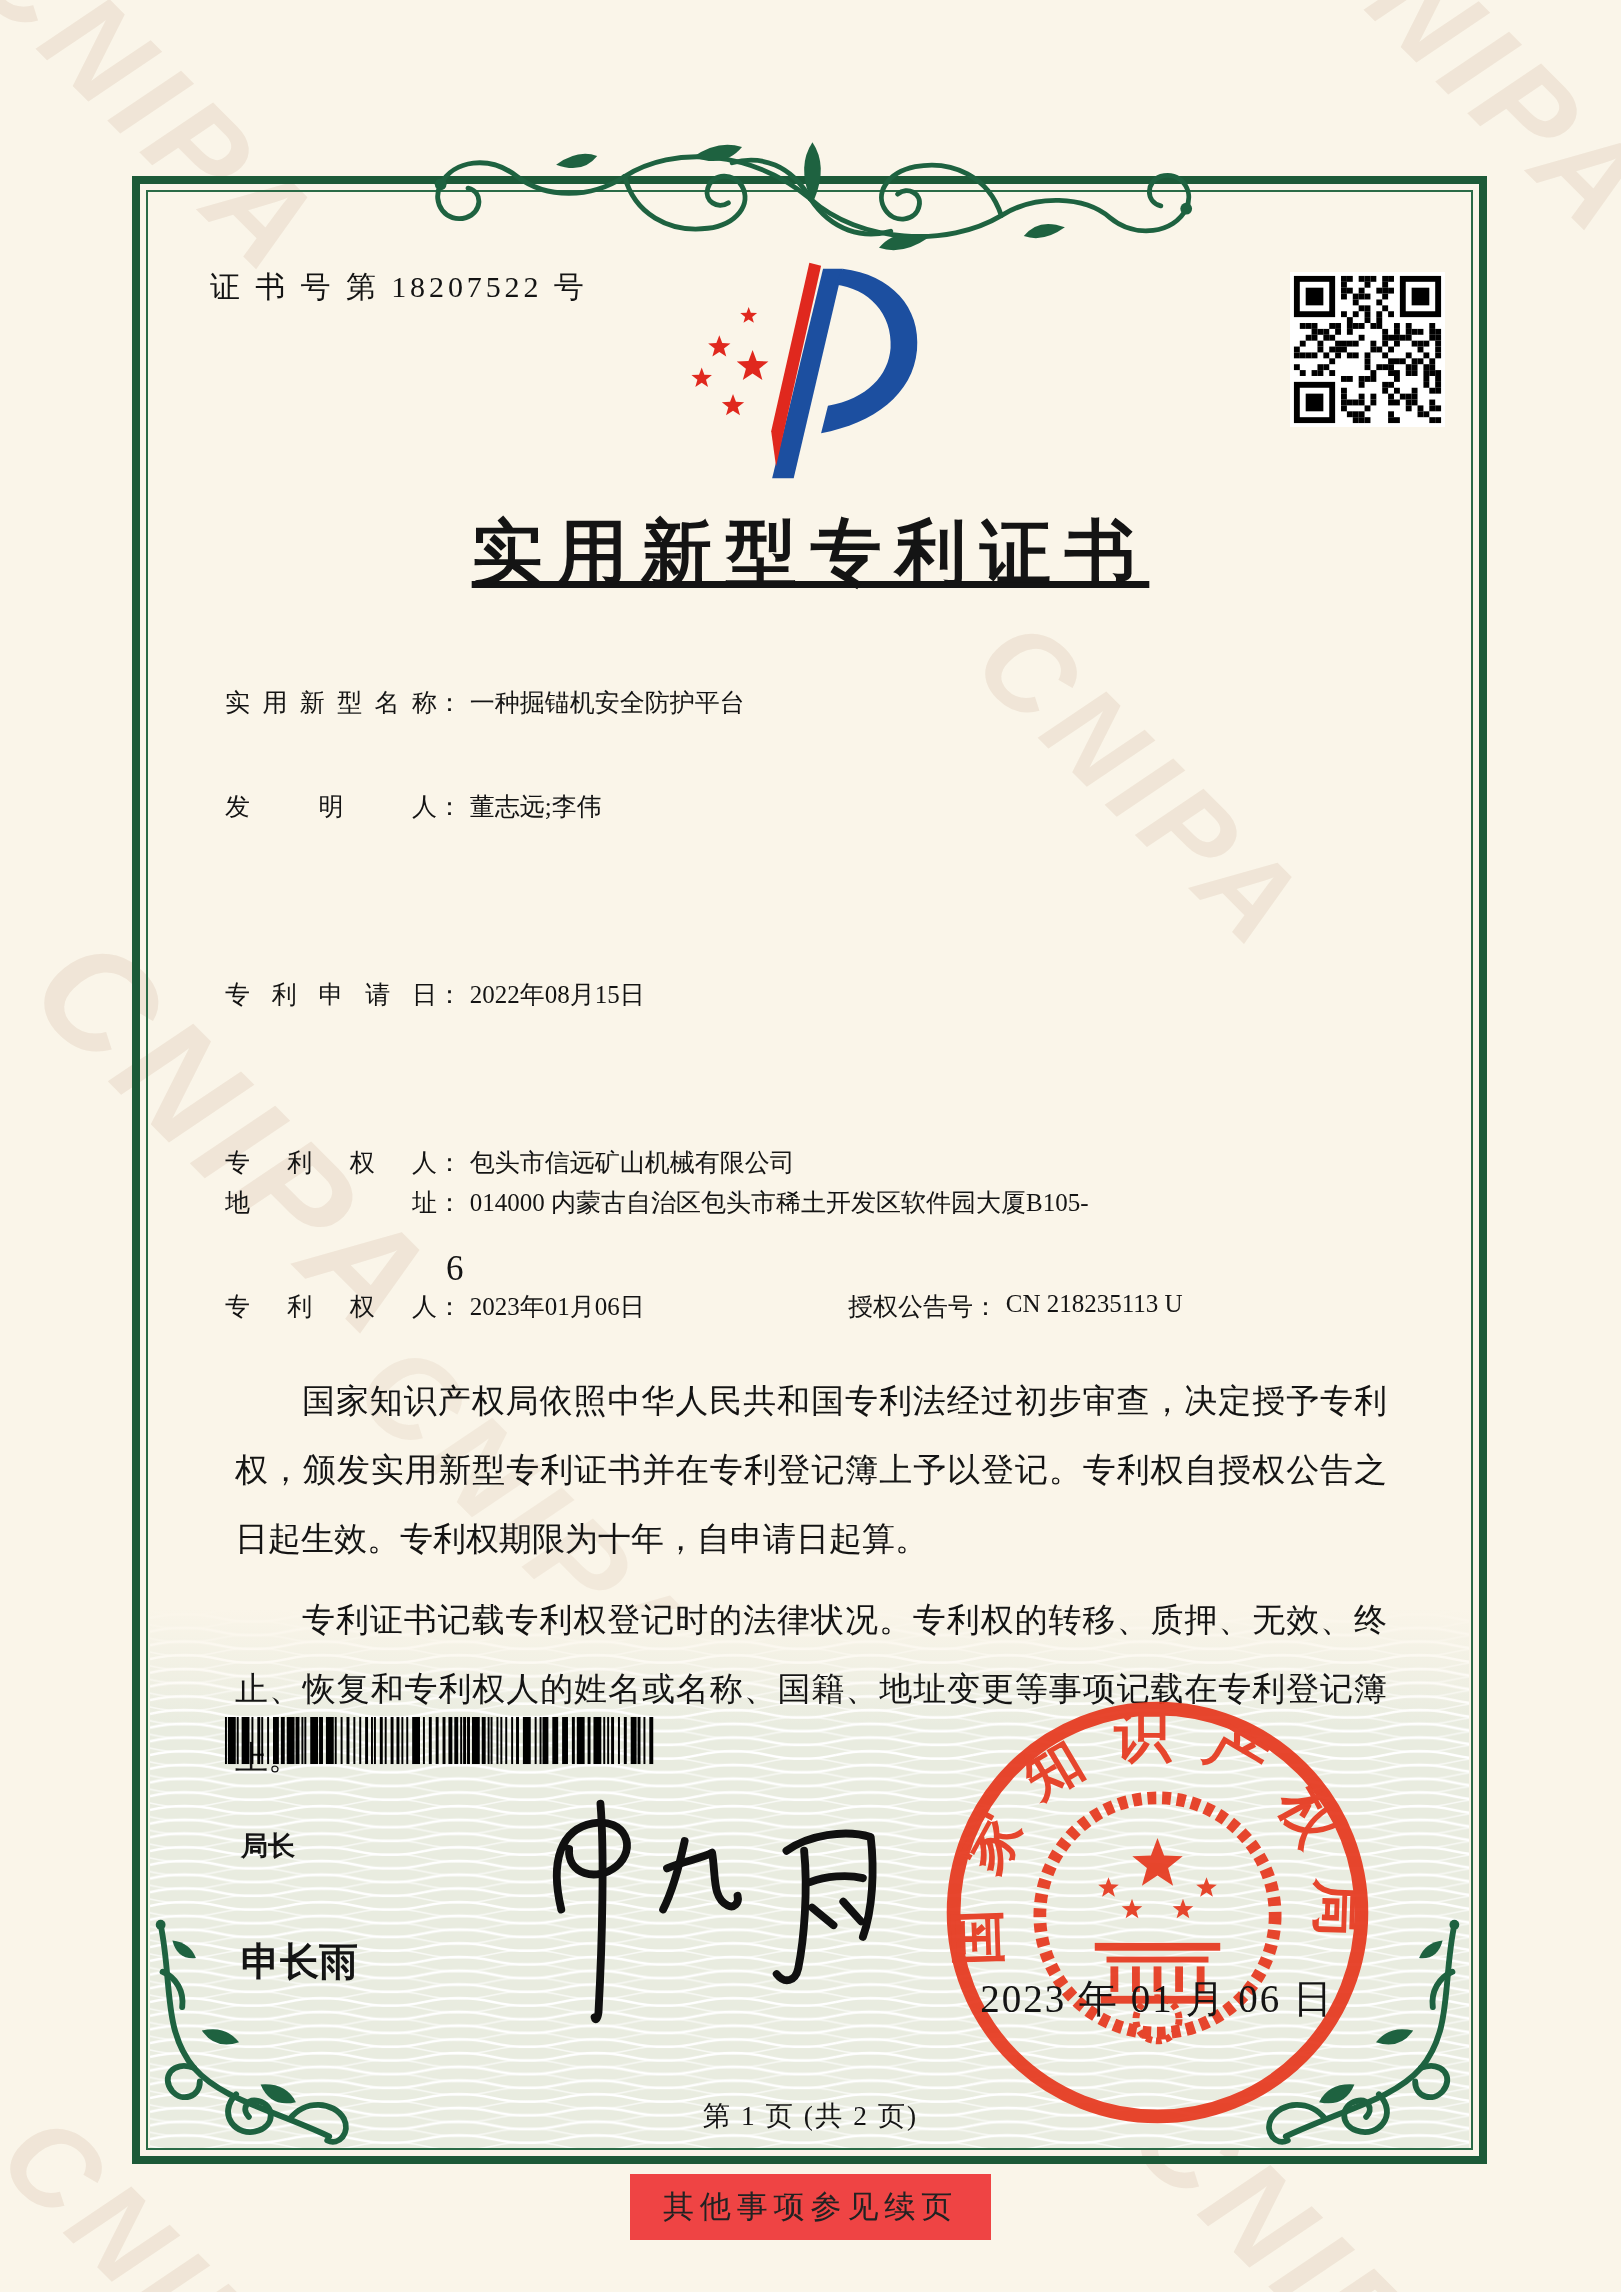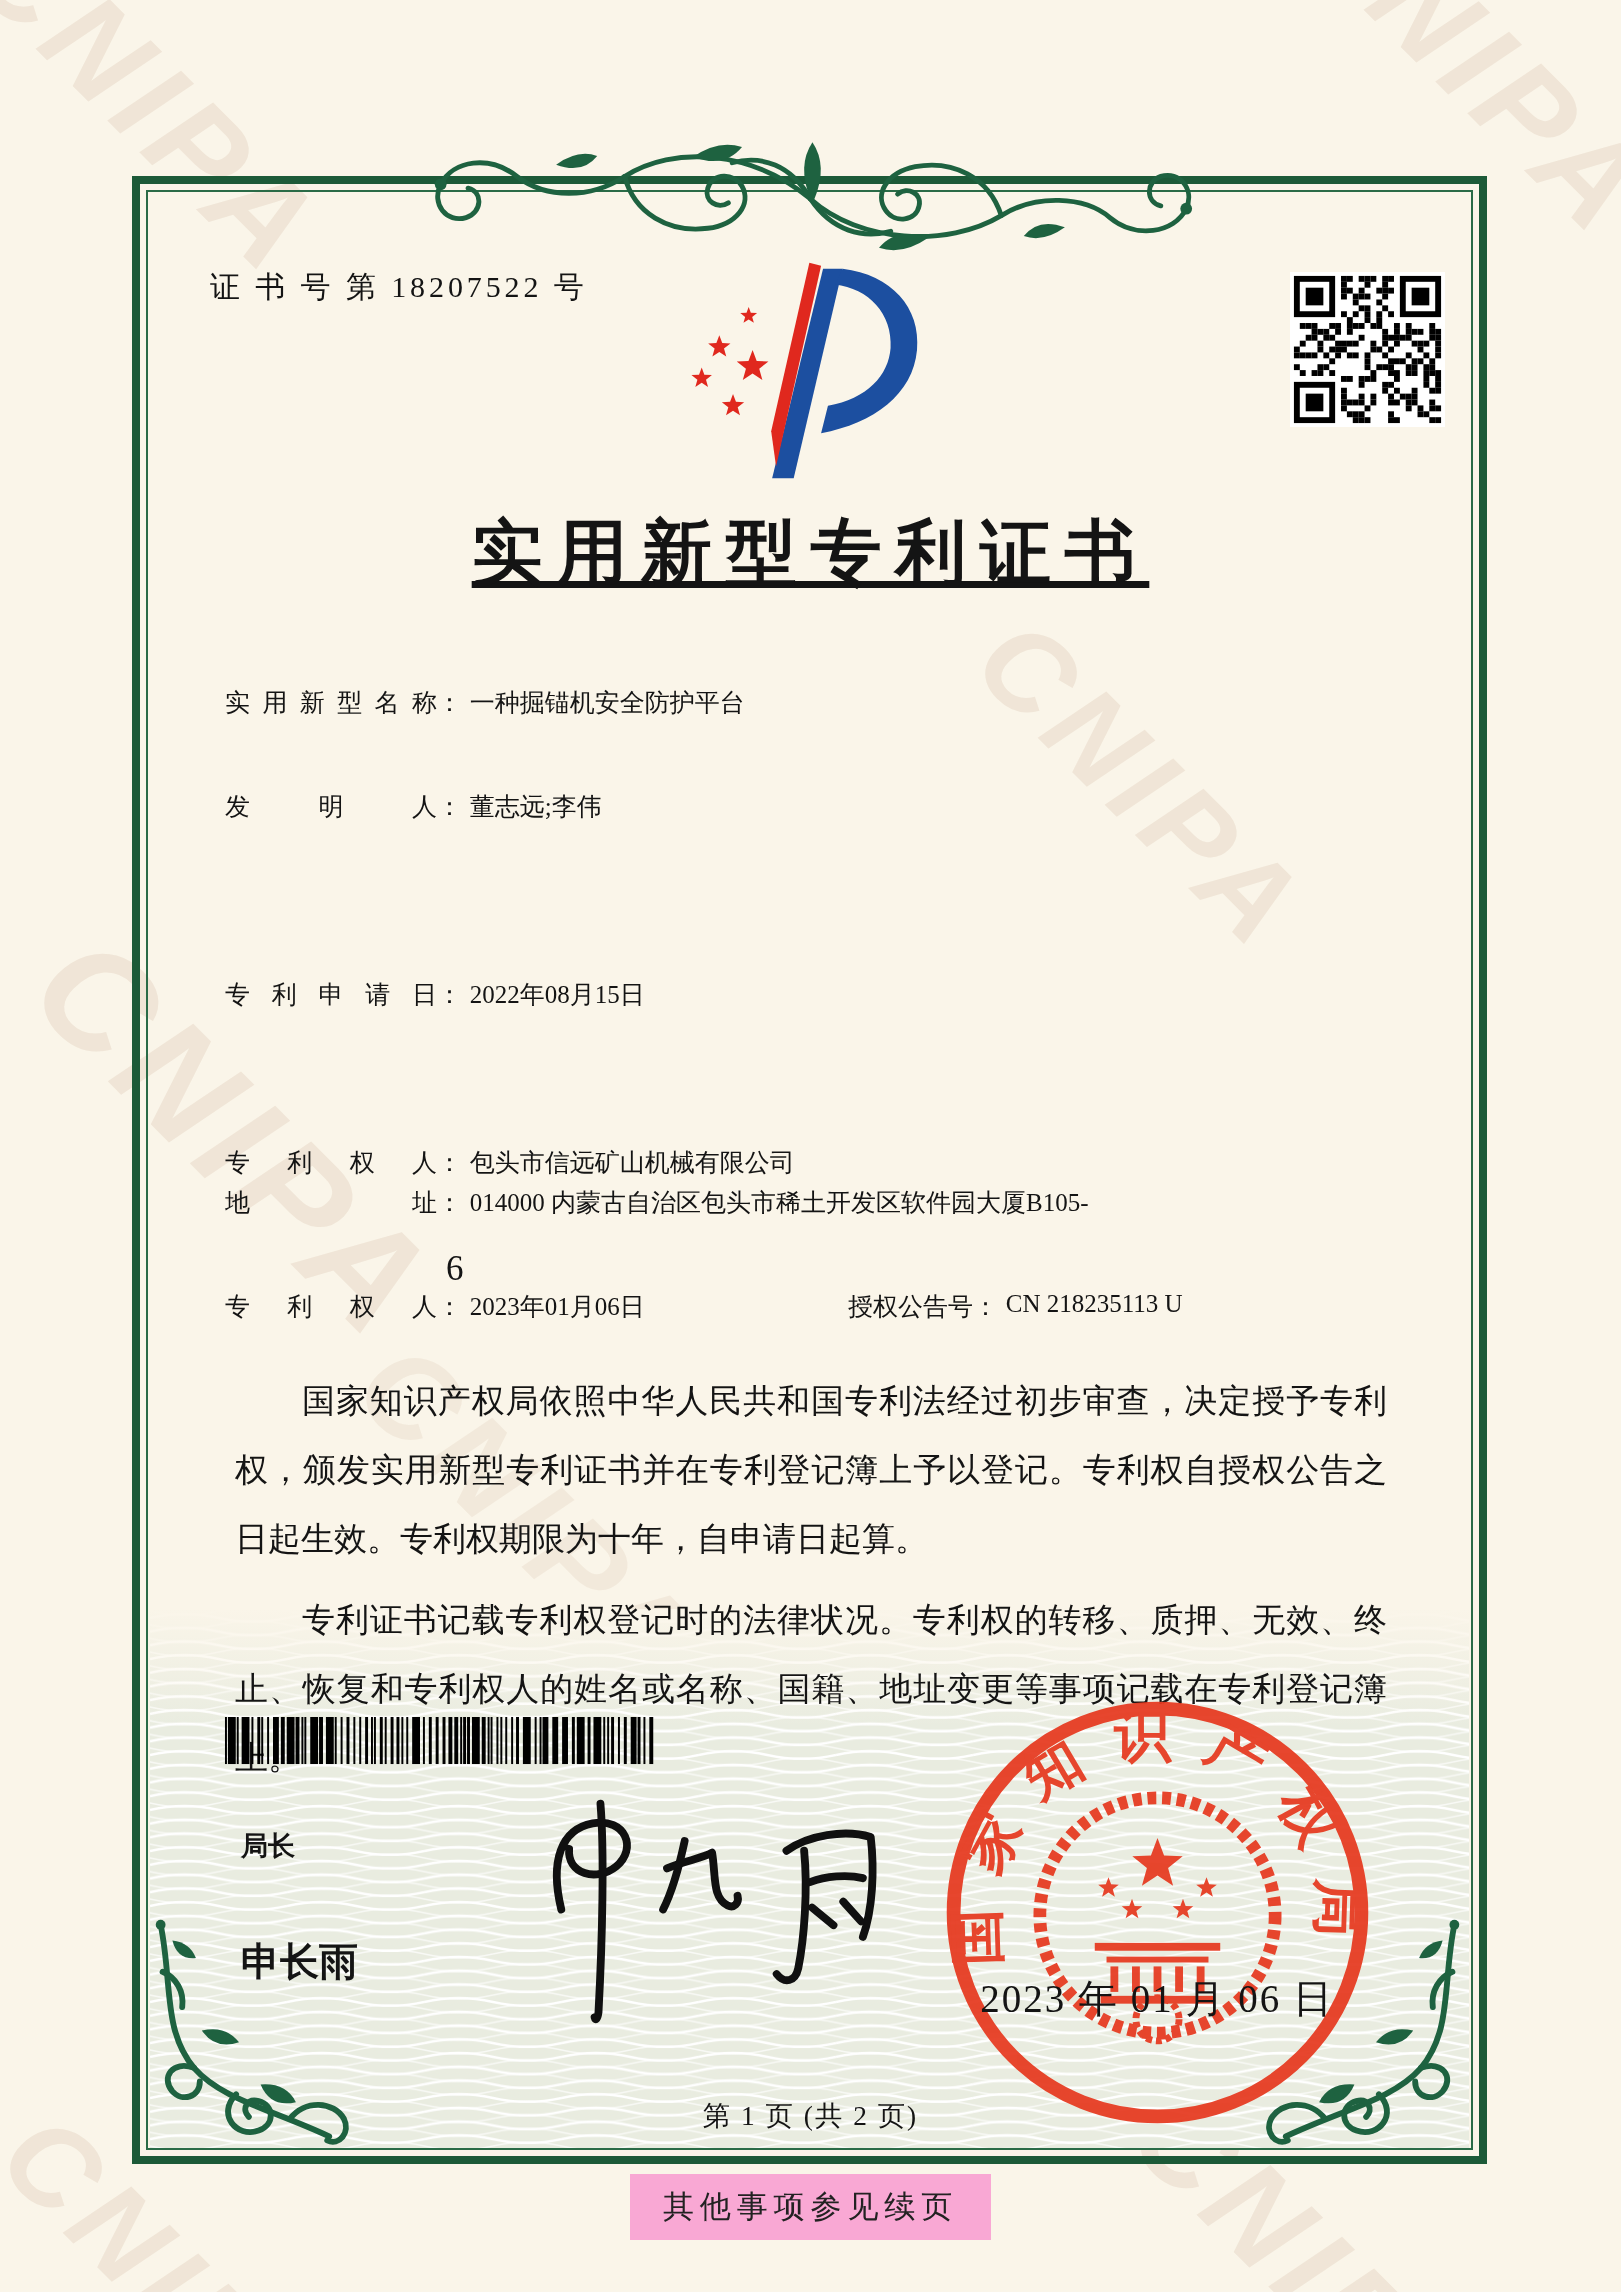--- a/index.html
+++ b/index.html
@@ -85,21 +85,21 @@
     text-align:center;font-size:39px;letter-spacing:2px;color:#141414;
   }
   .page-num{
     position:absolute;left:0;top:2098px;width:100%;text-align:center;z-index:4;
     font-size:27.4px;letter-spacing:2px;
   }
   .footer-note-wrap{
     position:absolute;left:0;top:2174px;width:100%;text-align:center;z-index:4;
   }
   .footer-note{
-    display:inline-block;background:#f9a8d4;padding:11.8px 33px;
+    display:inline-block;background:#ef4444;padding:11.8px 33px;
     font-size:31px;letter-spacing:5.9px;color:#222;
   }
 </style>
 </head>
 <body>
 
 <div class="page">
 
   <div class="wm" style="left:147px;top:98px;font-size:127px;">CNIPA</div>
   <div class="wm" style="left:1475px;top:59px;font-size:127px;">CNIPA</div>

